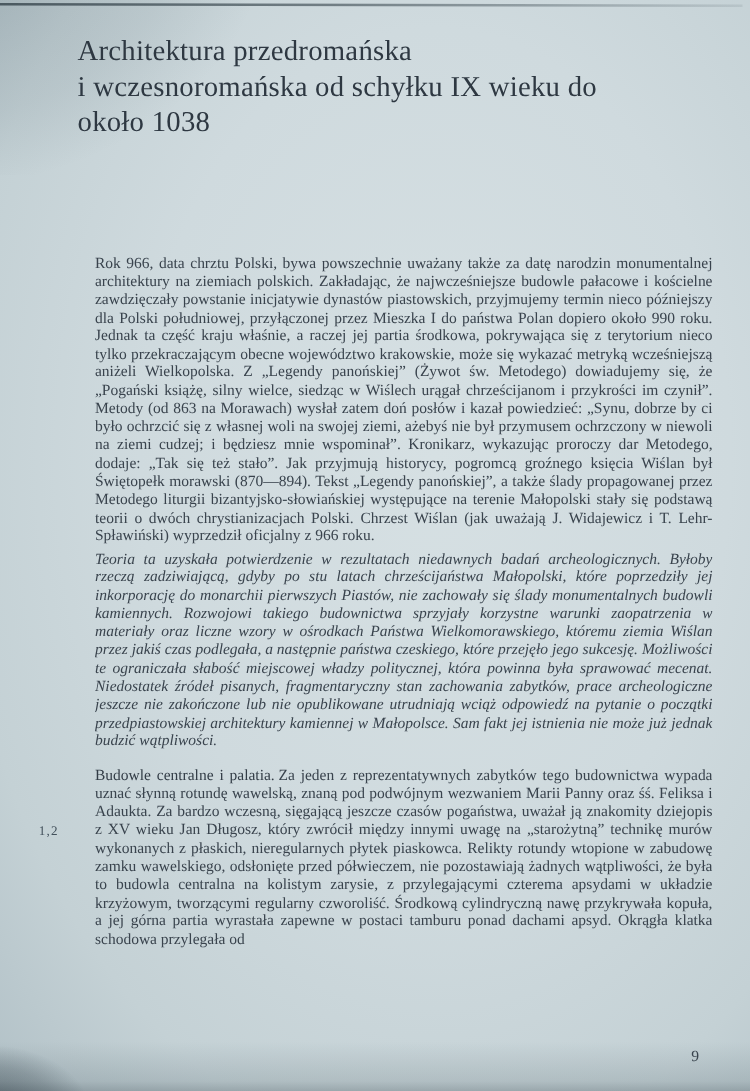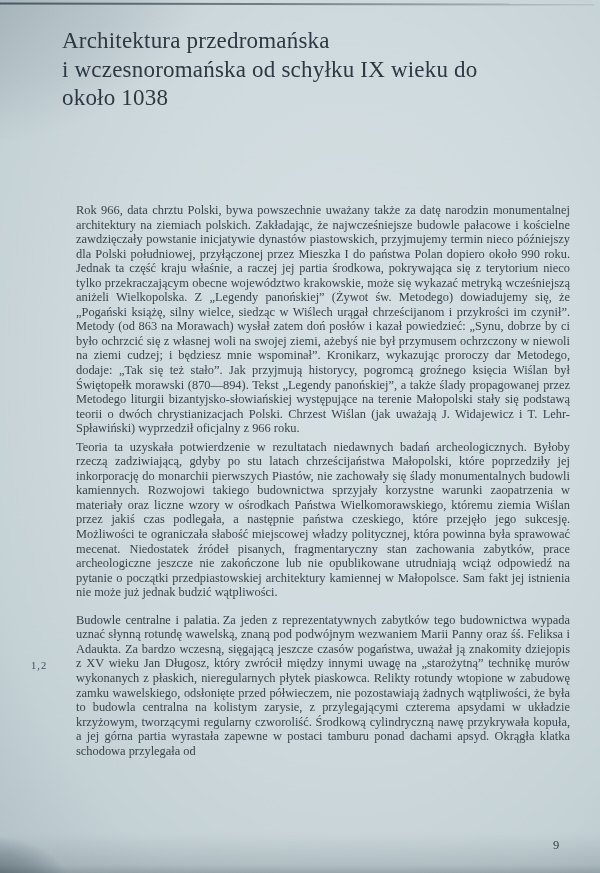--- a/index.html
+++ b/index.html
@@ -56,21 +56,21 @@
   .title span { display: block; }
   .body-text {
     position: absolute; left: 62px; top: 203px;
     width: 494px; height: 614px;
     font-size: 12.4px; line-height: 14.55px;
     text-align: justify;
     overflow: hidden;
     margin-left: 14px;
   }
   .body-text p { margin: 0; }
-  .body-text p.p2 { margin-top: 4px; }
+  .body-text p.p2 { margin-top: 4px; font-style: italic; }
   .body-text p.p3 { margin-top: 13px; }
   .body-text b { font-weight: 400; color: #323c46; margin-right: 3px; }
   .margin-note {
     position: absolute; left: 31px; top: 660px;
     font-size: 10.5px; letter-spacing: 1px; color: #42505b;
   }
   .page-number {
     position: absolute; left: 553px; top: 838px;
     font-size: 12.5px; color: #39434d;
   }

